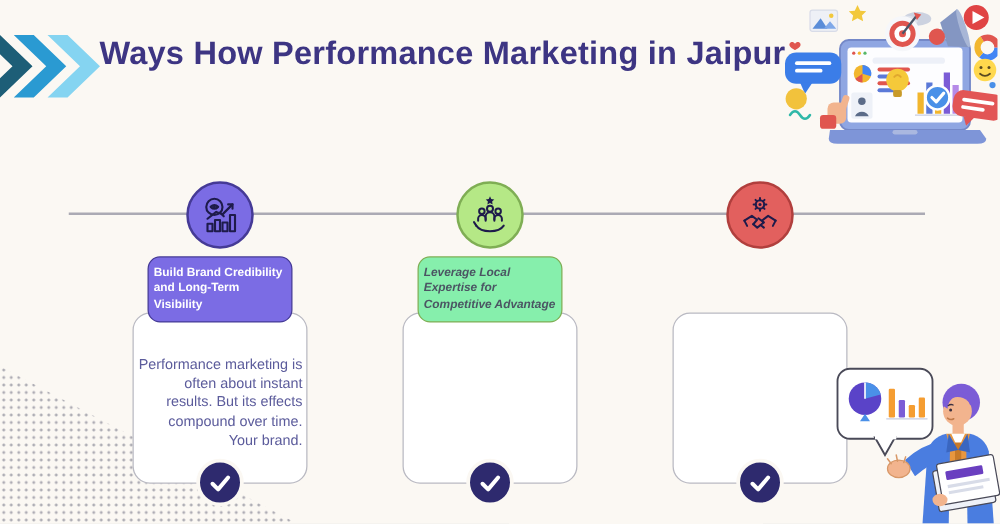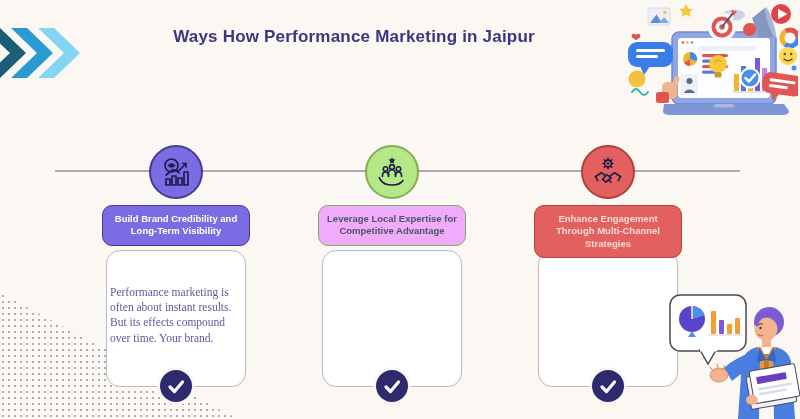--- a/index.html
+++ b/index.html
@@ -3,43 +3,43 @@
 <meta charset="utf-8">
 <style>
   * { margin:0; padding:0; box-sizing:border-box; }
   body { background:#e8e8e8; font-family:"Liberation Sans", sans-serif; }
   .stage { position:relative; width:800px; height:419px; background:#fbf8f3; overflow:hidden;
            font-family:"Liberation Sans", sans-serif; }
 
   .chevrons { position:absolute; left:-16px; top:27px; width:100px; height:52px; z-index:1; }
 
   .title { position:absolute; left:75px; top:27px; width:558px; text-align:center;
-           font-size:17px; font-weight:bold; line-height:1.22; letter-spacing:0.2px; z-index:1; }
+           font-size:26px; font-weight:bold; line-height:1.22; letter-spacing:0.2px; z-index:1; }
   .title span { display:block; }
 
   .hero { position:absolute; right:2px; top:2px; width:172px; height:115px; z-index:1; }
 
   .timeline { position:absolute; left:55px; top:170px; width:685px; height:2px; z-index:0; }
 
   .col { position:absolute; top:145px; width:150px; height:262px; z-index:1; }
   .col-1 { left:101px; } .col-2 { left:317px; } .col-3 { left:533px; }
 
   .card { position:absolute; top:105px; left:5px; right:5px; height:137px;
           background:#ffffff; border:1.2px solid #b9b9c2; border-radius:14px; z-index:1; }
 
   .circle { position:relative; width:54px; height:54px; margin:0 auto; border-radius:50%;
             border:2px solid transparent; display:flex; align-items:center; justify-content:center; z-index:2; }
   .circle svg { width:34px; height:34px; }
 
-  .label { position:relative; width:148px; margin:6px auto 0; padding:7px 4px;
-           border:1px solid transparent; border-radius:10px; text-align:center;
+  .label { position:relative; width:116px; margin:6px auto 0; padding:7px 4px;
+           border:1px solid transparent; border-radius:10px; 
            font-size:9.5px; font-weight:bold; line-height:1.3; z-index:2; }
 
-  .body-text { position:absolute; top:140px; left:9px; right:9px; text-align:left;
-               font-size:11.5px; line-height:1.32; z-index:2;font-family:Liberation Serif, serif; }
+  .body-text { position:absolute; top:140px; left:9px; right:9px; text-align:right;
+               font-size:11.5px; line-height:1.32; z-index:2; }
 
   .check { position:absolute; top:222px; left:50%; margin-left:-19px; width:38px; height:38px;
            border-radius:50%; display:flex; align-items:center; justify-content:center; z-index:3;
            border:3px solid #fbf8f3; }
   .check svg { width:20px; height:20px; }
 
   .dots { position:absolute; left:0; bottom:0; width:238px; height:126px; z-index:0;
           background-image:radial-gradient(circle, #a09fa9 1.1px, transparent 1.25px);
           background-size:6px 6px;
           clip-path:polygon(0 0, 100% 100%, 0 100%); opacity:0.85; }
@@ -201,21 +201,21 @@
           <circle cx="17" cy="12" r="2.4"></circle>
           <circle cx="23.5" cy="14" r="2.2"></circle>
           <path d="M7.5,21.5 v-1.5 a3,3 0 0 1 6,0 v1.5"></path>
           <path d="M13.5,20.5 v-2.2 a3.5,3.5 0 0 1 7,0 v2.2"></path>
           <path d="M20.5,21.5 v-1.5 a3,3 0 0 1 6,0 v1.5"></path>
           <path d="M6,25.5 q3,4.5 11,4.5 q8,0 11,-4.5"></path>
           <path d="M6,25.5 l-1.8,-2.8"></path>
         </g>
       </svg>
     </div>
-    <div class="label" style="background-color: #f0abfc; border-color: rgb(127, 174, 84); color: rgb(75, 85, 99);">Leverage Local Expertise for Competitive Advantage</div>
+    <div class="label" style="background-color: #86efac; border-color: rgb(127, 174, 84); color: rgb(75, 85, 99); font-style: italic;">Leverage Local Expertise for Competitive Advantage</div>
     <div class="check" style="background-color: rgb(46, 42, 110);">
       <svg viewBox="0 0 20 20">
           <polyline points="4,11 8.5,15.5 16.5,6" fill="none" stroke="#ffffff" stroke-width="3.2" stroke-linecap="round" stroke-linejoin="round"></polyline>
         </svg>
     </div>
   </div>
 
   <div class="col col-3">
     <div class="card"></div>
     <div class="circle" style="background-color: rgb(226, 96, 94); border-color: rgb(177, 63, 61);">
@@ -233,21 +233,20 @@
           <path d="M4.5,21.5 l6,-3.8 4.2,3.1 -3.1,3.6"></path>
           <path d="M29.5,21.5 l-6,-3.8 -4.8,3.7"></path>
           <path d="M11.6,24.4 l3.2,2.7 2.7,-2.1 2.6,-2.1 -4.4,-3.3"></path>
           <path d="M17.5,25 l2.6,2.1"></path>
           <path d="M4.5,21.5 l2.2,4.2"></path>
             <path d="M29.5,21.5 l-2.2,4.2"></path>
         </g>
         <circle cx="17" cy="8.5" r="1.2" fill="#1e1b4b"></circle>
       </svg>
     </div>
-    <div class="label" style="background-color: rgb(226, 96, 94); border-color: rgb(177, 63, 61); color: rgb(251, 220, 218);">Enhance Engagement Through Multi-Channel Strategies</div>
     <div class="check" style="background-color: rgb(46, 42, 110);">
       <svg viewBox="0 0 20 20">
           <polyline points="4,11 8.5,15.5 16.5,6" fill="none" stroke="#ffffff" stroke-width="3.2" stroke-linecap="round" stroke-linejoin="round"></polyline>
         </svg>
     </div>
   </div>
 
   <div class="dots"></div>
 
   <svg class="presenter" viewBox="0 0 138 140">

